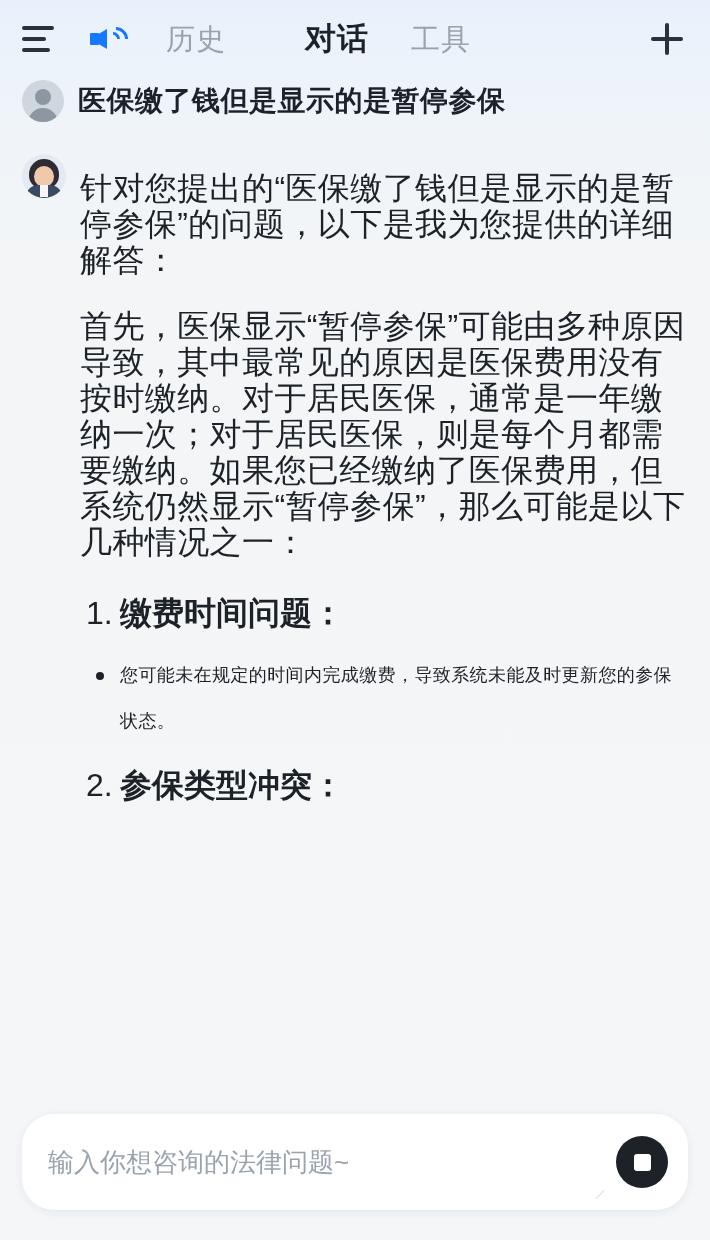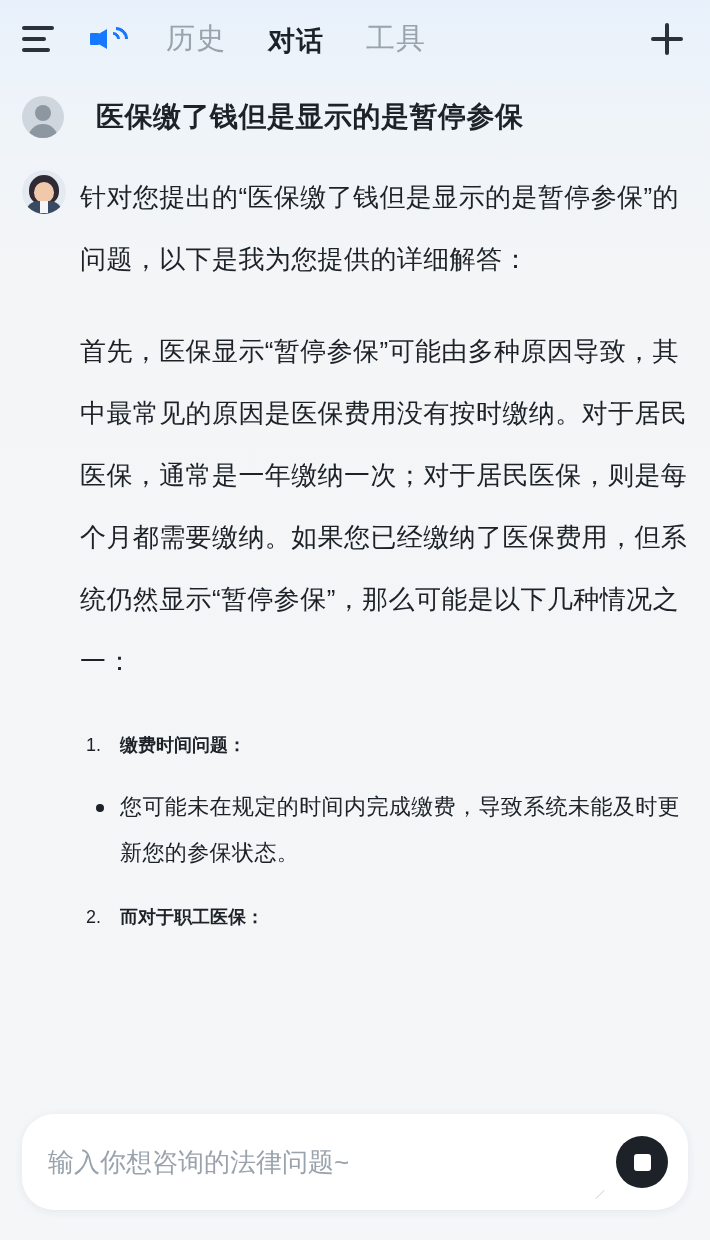--- a/index.html
+++ b/index.html
@@ -84,21 +84,22 @@
   }
   .tab {
     font-size: 29px;
     color: #9aa3ad;
     cursor: pointer;
     letter-spacing: 1px;
   }
   .tab.active {
     color: #1c2228;
     font-weight: bold;
-    font-size: 27px;
+    font-size: 31px;
+    margin-left: 37px;
   }
   .plus-icon {
     margin-left: auto;
     width: 42px; height: 42px;
     position: relative;
     cursor: pointer;
   }
   .plus-icon::before, .plus-icon::after {
     content: "";
     position: absolute;
@@ -110,22 +111,22 @@
 
   
   .conversation {
     flex: 1 1 auto;
     overflow: hidden;
     padding: 0 22px;
   }
   .msg-user {
     display: flex;
     align-items: center;
-    gap: 32px;
-    margin-top: 18px;
+    gap: 14px;
+    margin-top: 2px;
   }
   .avatar {
     width: 42px; height: 42px;
     border-radius: 50%;
     flex: 0 0 42px;
     background: #cfd6dd;
     position: relative;
     overflow: hidden;
   }
   .avatar .head {
@@ -186,54 +187,55 @@
     width: 8px; height: 12px;
     background: #f4f6f8;
     transform: rotate(0deg);
   }
 
   .bot-body {
     flex: 1 1 auto;
     min-width: 0;
   }
   .para {
-    font-size: 26px;
-    line-height: 62px;
+    font-size: 32px;
+    line-height: 36px;
     color: #1c2228;
     letter-spacing: 0.4px;
     margin-bottom: 30px;
+    margin-top: 20px;
   }
   .para:last-child { margin-bottom: 0; }
 
   ol.list {
     list-style: none;
     counter-reset: item;
   }
   li.num-item {
     counter-increment: item;
-    font-size: 18px;
+    font-size: 32px;
     font-weight: bold;
     line-height: 46px;
     color: #1c2228;
     position: relative;
     padding-left: 40px;
     margin-bottom: 16px;
   }
   li.num-item::before {
     content: counter(item) ".";
     position: absolute;
     left: 6px;
     font-weight: normal;
   }
   ul.bullets {
     list-style: none;
     margin: 0 0 18px 0;
   }
   li.bullet {
-    font-size: 22px;
+    font-size: 18px;
     line-height: 46px;
     color: #1c2228;
     position: relative;
     padding-left: 40px;
     margin-bottom: 16px;
     letter-spacing: 0.4px;
   }
   li.bullet::before {
     content: "";
     position: absolute;
@@ -354,21 +356,21 @@
 
         <div class="para">针对您提出的“医保缴了钱但是显示的是暂停参保”的问题，以下是我为您提供的详细解答：</div>
 
         <div class="para">首先，医保显示“暂停参保”可能由多种原因导致，其中最常见的原因是医保费用没有按时缴纳。对于居民医保，通常是一年缴纳一次；对于居民医保，则是每个月都需要缴纳。如果您已经缴纳了医保费用，但系统仍然显示“暂停参保”，那么可能是以下几种情况之一：</div>
 
         <ol class="list">
           <li class="num-item">缴费时间问题：</li>
           <ul class="bullets">
             <li class="bullet">您可能未在规定的时间内完成缴费，导致系统未能及时更新您的参保状态。</li>
           </ul>
-          <li class="num-item">而对于职工医保：</li>
+          <li class="num-item">参保类型冲突：</li>
         </ol>
 
       </div>
     </div>
   </div>
 
   <div class="composer-wrap">
     <div class="composer">
       <input class="composer-input" type="text" placeholder="输入你想咨询的法律问题~" style="">
       <div class="resize-grip"></div>

